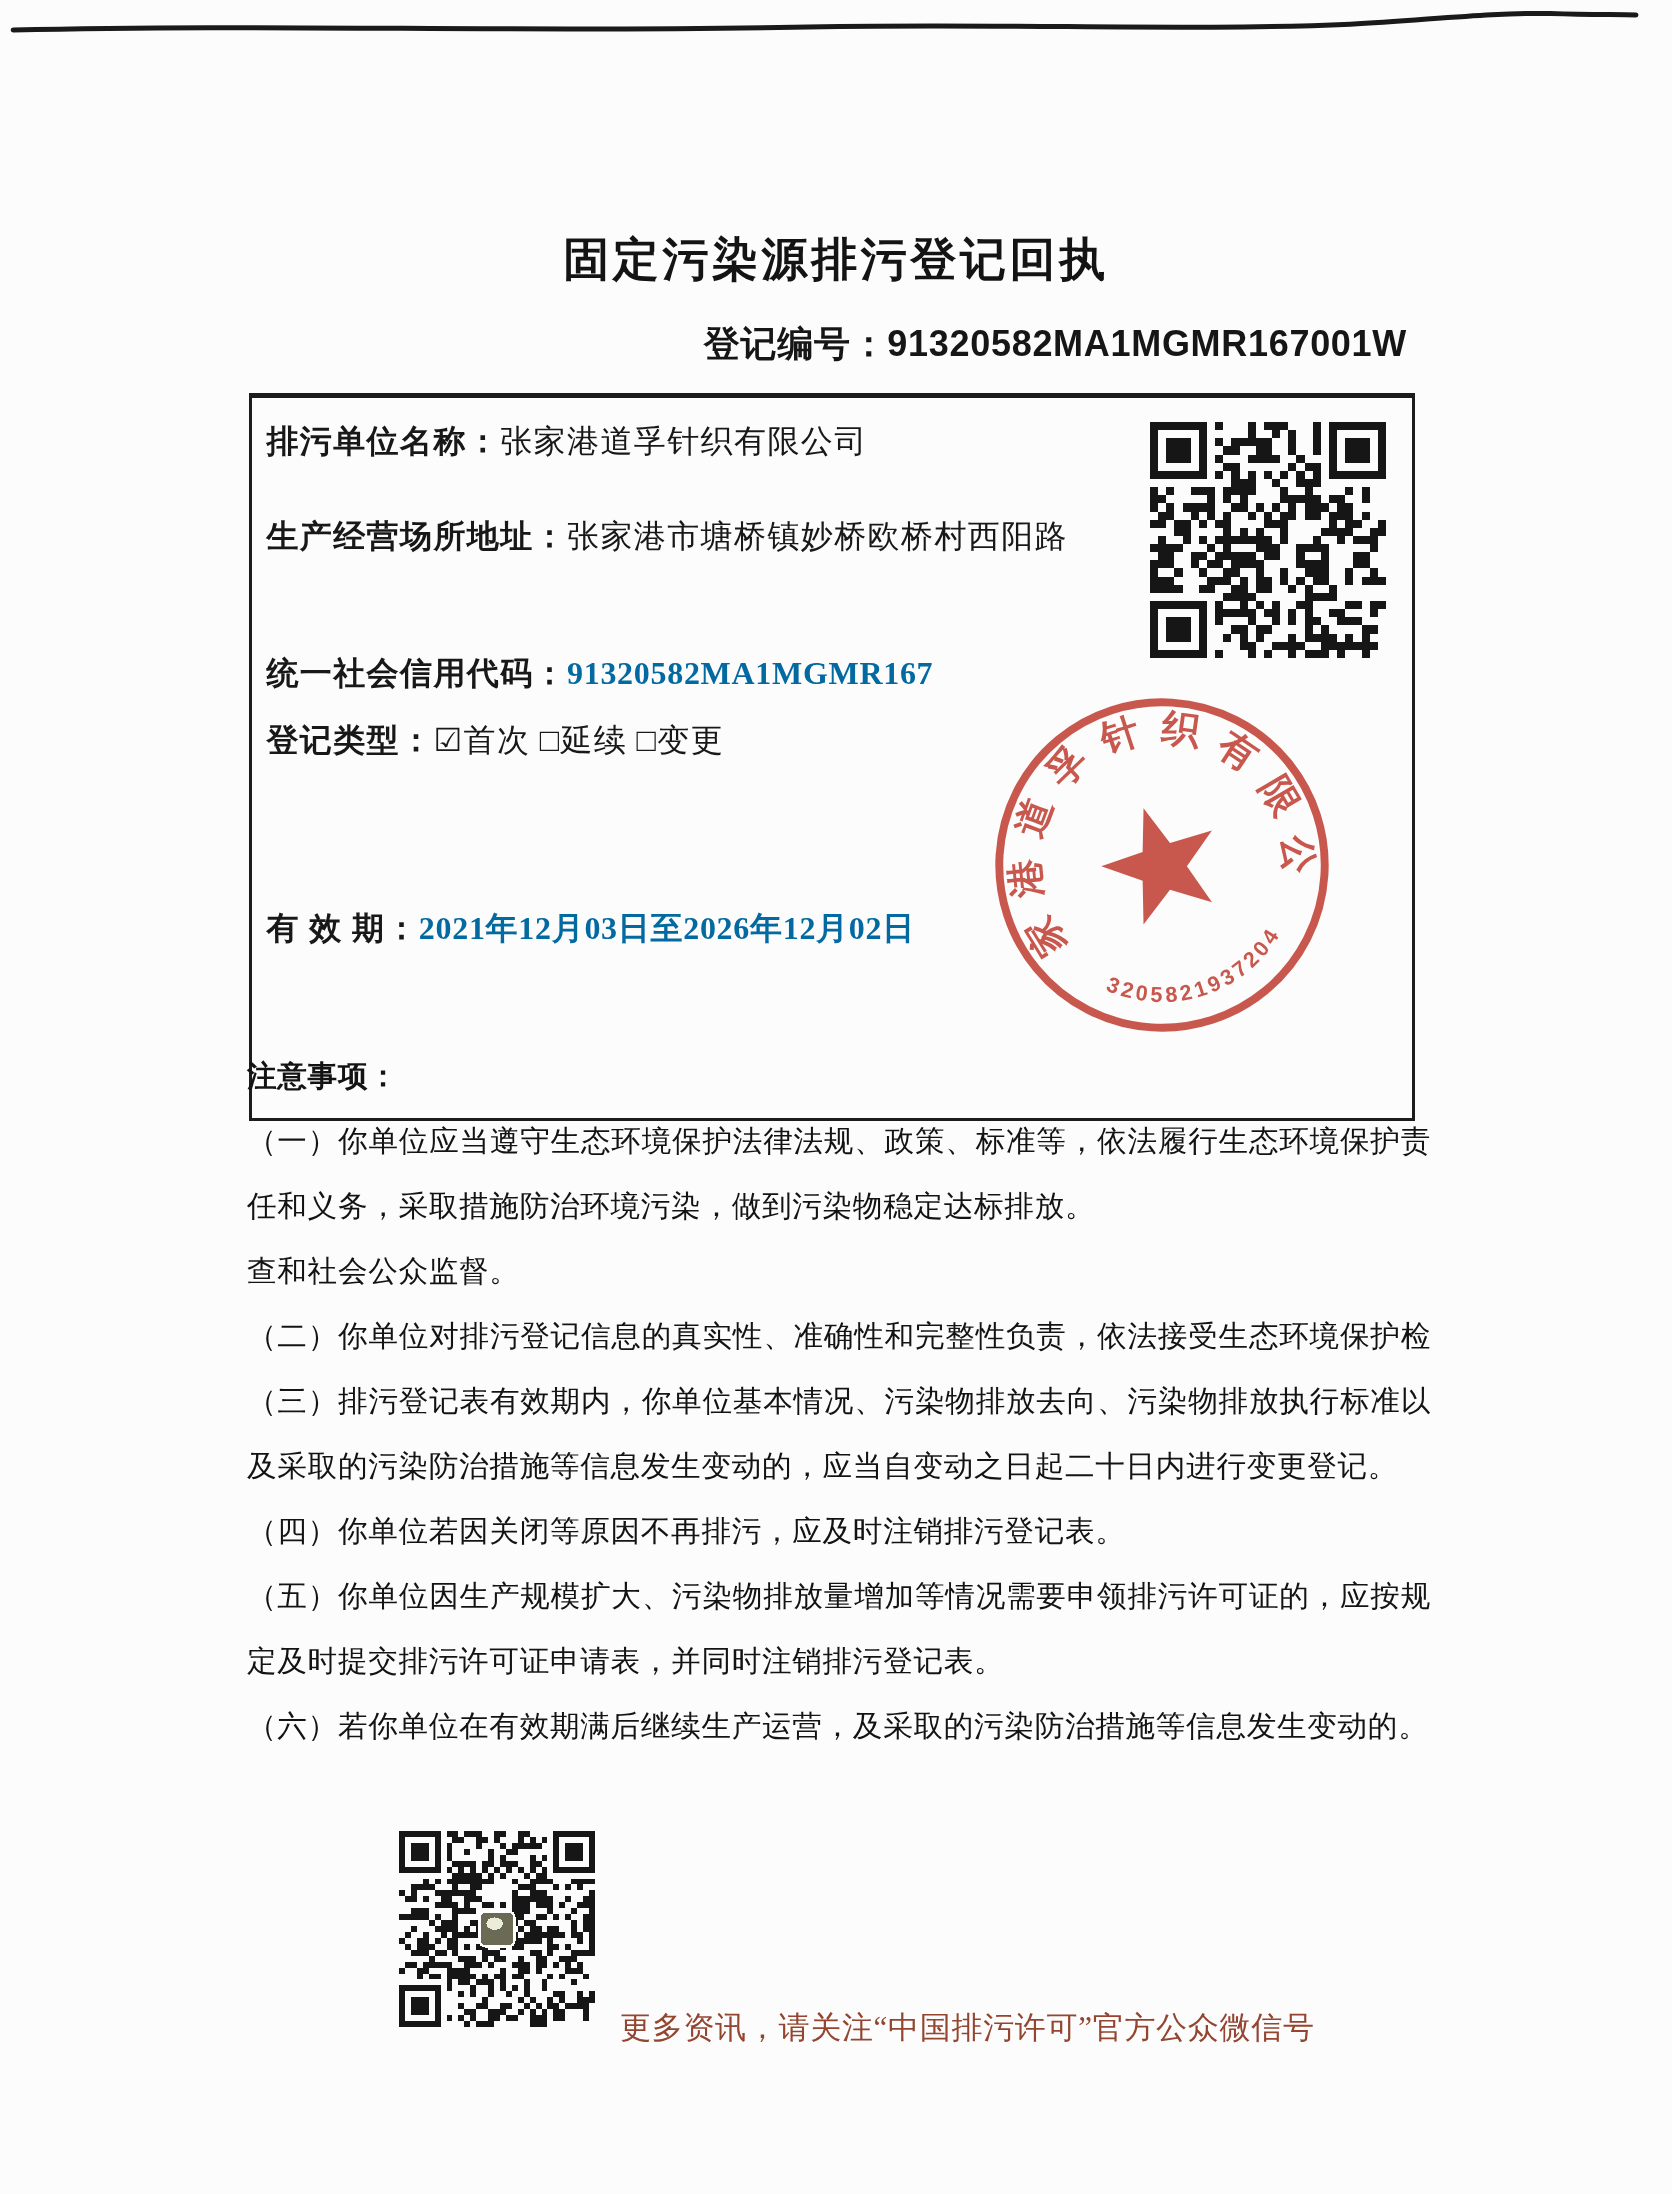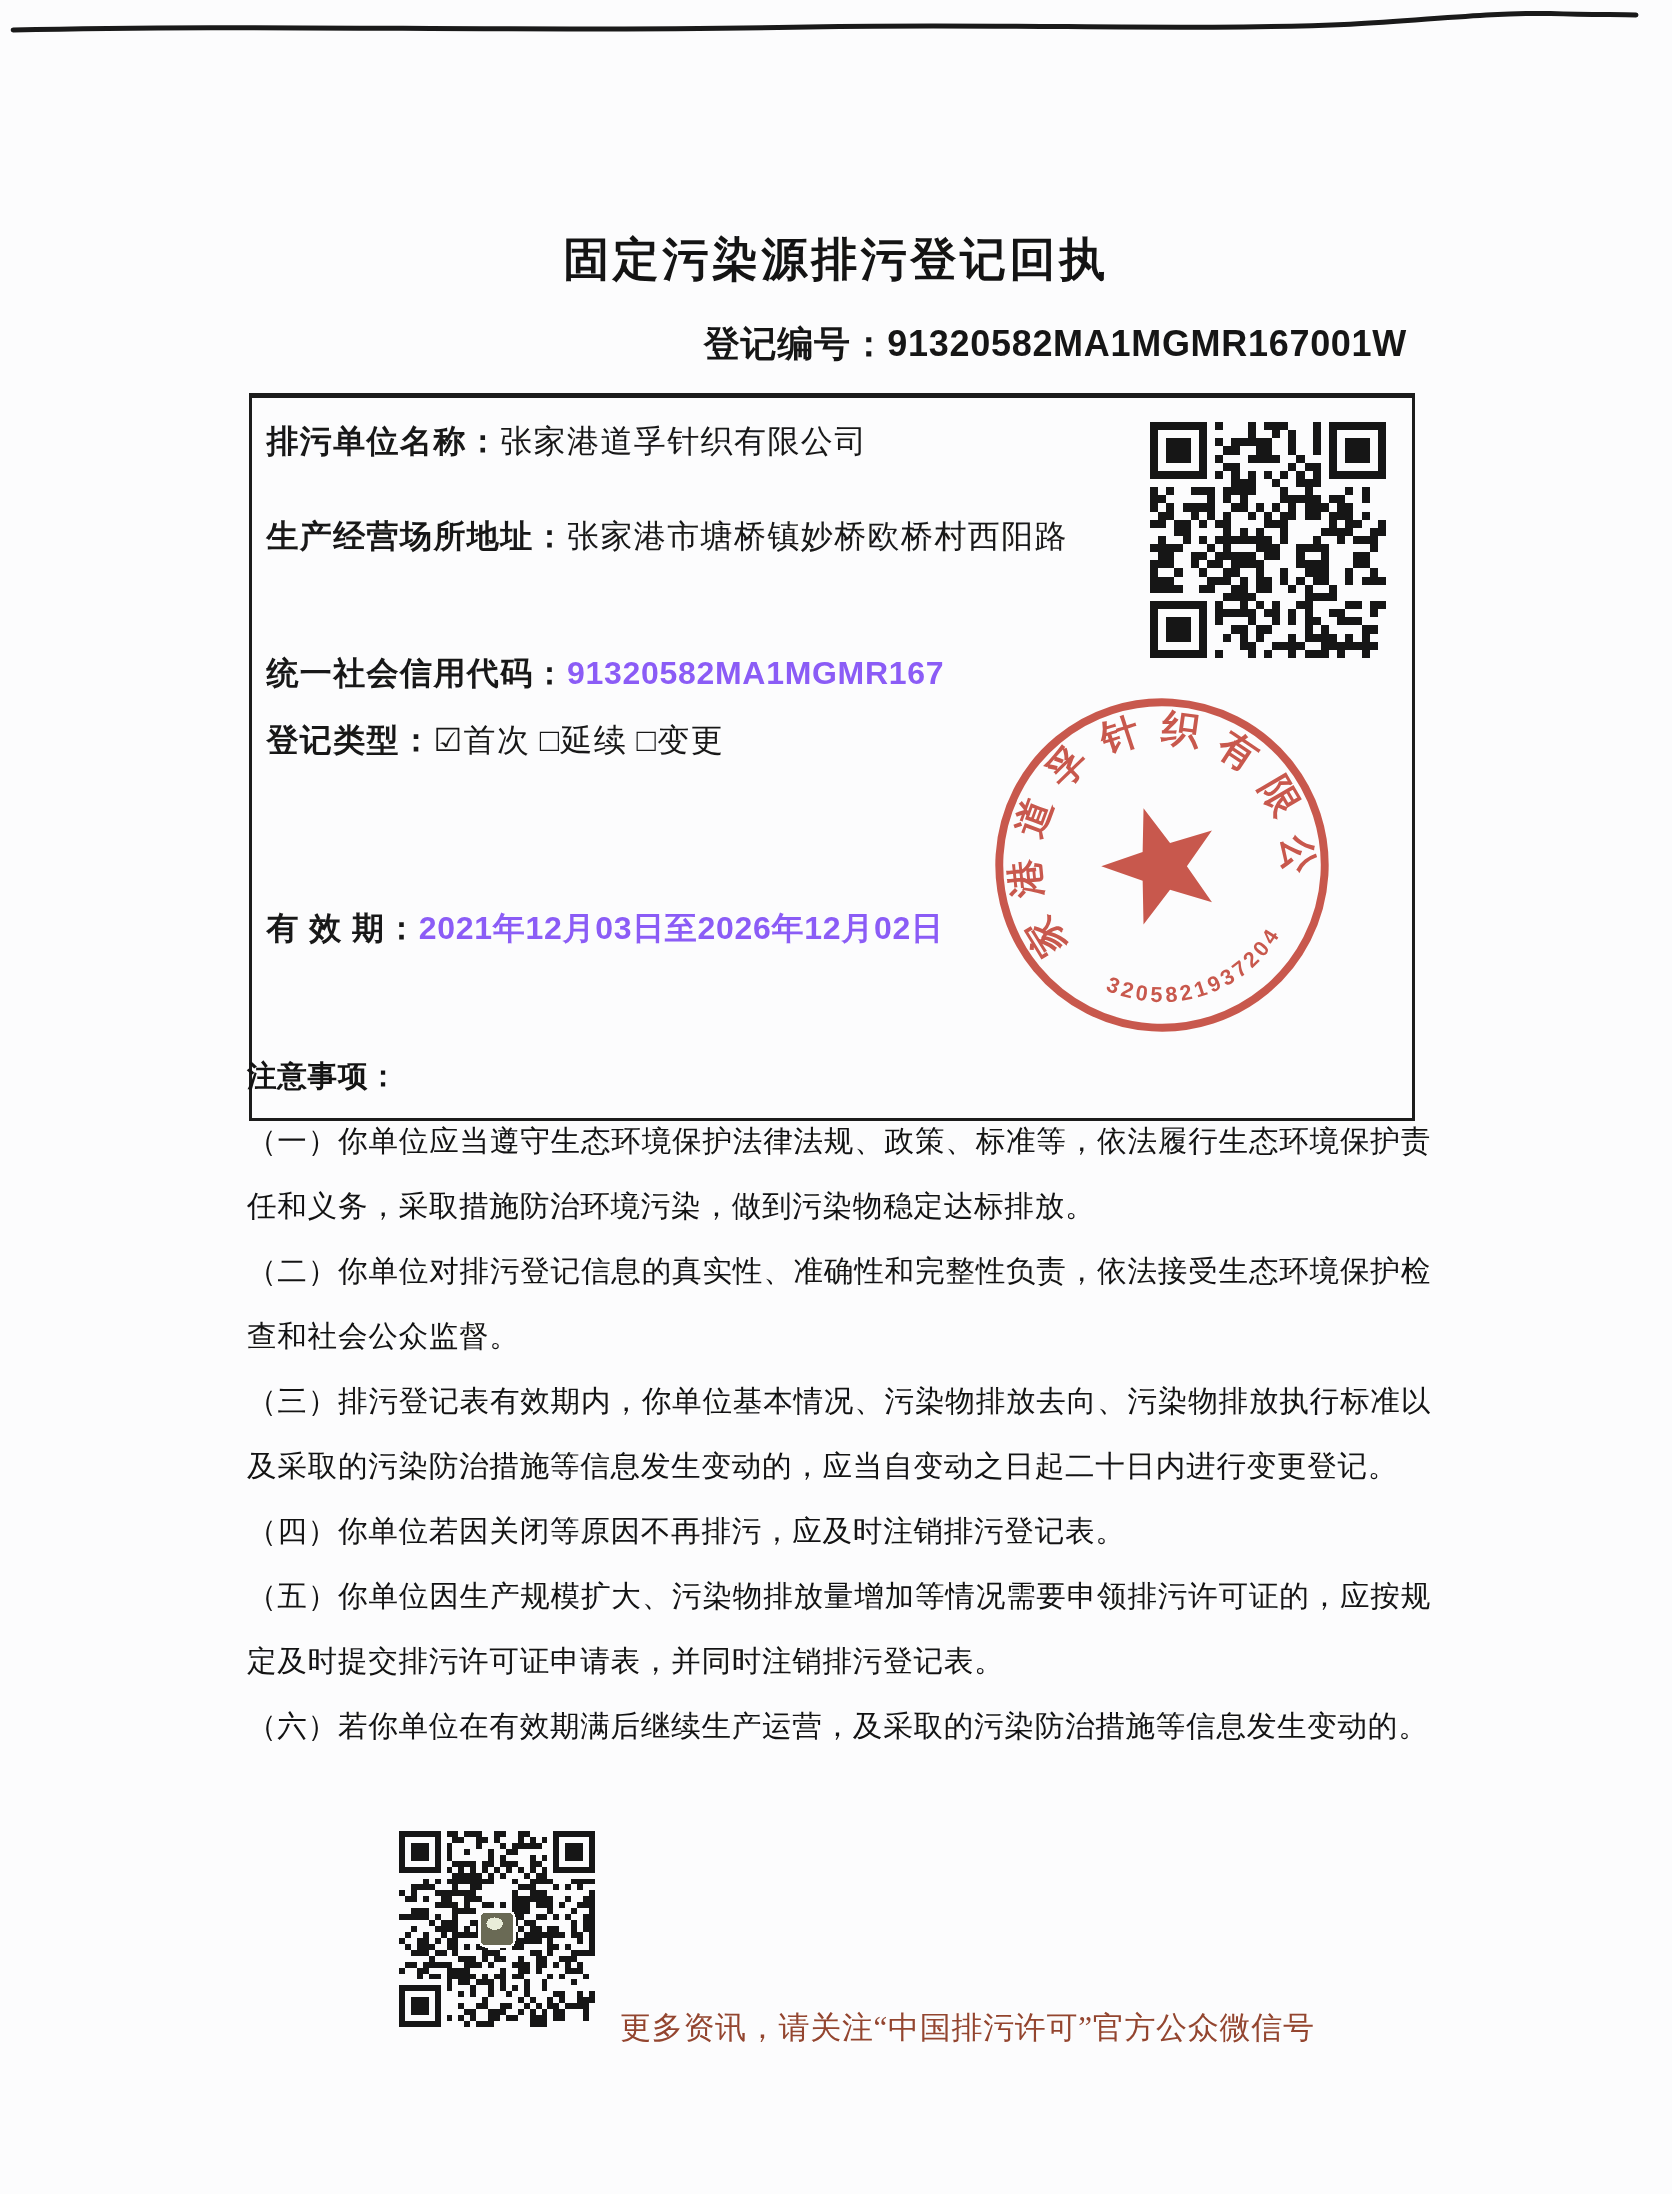--- a/index.html
+++ b/index.html
@@ -37,22 +37,22 @@
   
   .infobox{
     position:absolute;left:249px;top:393px;width:1166px;height:728px;
     border:3.6px solid #1c1c1c;border-top-width:5.8px;
     box-sizing:border-box;
     background:transparent;
   }
   .row{position:absolute;left:14.4px;white-space:nowrap;font-size:32px;letter-spacing:1.4px;color:#181818;}
   .row .lab{font-weight:600;}
   .val-sans{
-    font-family:Liberation Sans, sans-serif;
-    font-weight:bold;letter-spacing:0.7px;color:#8b5cf6;
+    font-family:Liberation Serif, serif;
+    font-weight:bold;letter-spacing:0.7px;color:#0369a1;
   }
   .r1{top:21.6px;}
   .r2{top:117px;}
   .r3{top:254px;}
   .r4{top:321px;}
   .r5{top:414px;}
   .r6{top:509px;}
 
   
   .qr{position:absolute;}
@@ -465,22 +465,22 @@
       </text>
       <path fill="#c23a2b" d="M250,167 L270,224.5 L330.8,225.7 L282.3,262.5 L300,320.8 L250,286 L200,320.8 L217.7,262.5 L169.2,225.7 L230,224.5 Z"></path>
     </g>
   </svg>
 
   <div class="notes">
     <div class="note-head">注意事项：</div>
     <div id="note-lines">
         <div class="note-line fill">（一）你单位应当遵守生态环境保护法律法规、政策、标准等，依法履行生态环境保护责</div>
         <div class="note-line">任和义务，采取措施防治环境污染，做到污染物稳定达标排放。</div>
+        <div class="note-line">查和社会公众监督。</div>
         <div class="note-line fill">（二）你单位对排污登记信息的真实性、准确性和完整性负责，依法接受生态环境保护检</div>
-        <div class="note-line">查和社会公众监督。</div>
         <div class="note-line fill">（三）排污登记表有效期内，你单位基本情况、污染物排放去向、污染物排放执行标准以</div>
         <div class="note-line">及采取的污染防治措施等信息发生变动的，应当自变动之日起二十日内进行变更登记。</div>
         <div class="note-line">（四）你单位若因关闭等原因不再排污，应及时注销排污登记表。</div>
         <div class="note-line fill">（五）你单位因生产规模扩大、污染物排放量增加等情况需要申领排污许可证的，应按规</div>
         <div class="note-line">定及时提交排污许可证申请表，并同时注销排污登记表。</div>
         <div class="note-line">（六）若你单位在有效期满后继续生产运营，及采取的污染防治措施等信息发生变动的。</div>
       </div>
   </div>
 
   <div class="qr qr-bottom">

